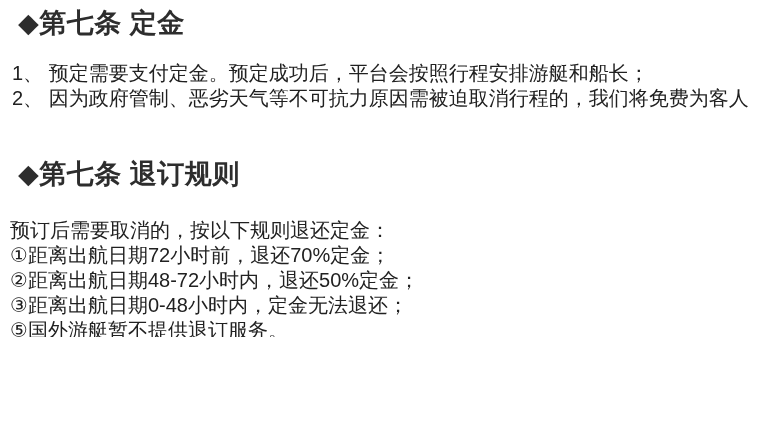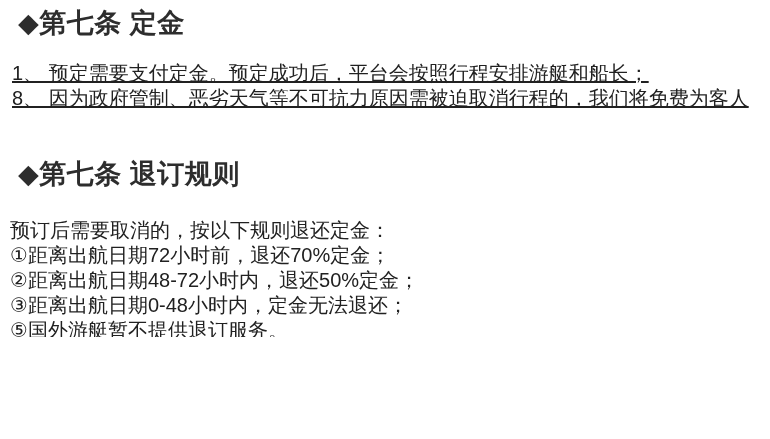--- a/index.html
+++ b/index.html
@@ -30,36 +30,36 @@
   .heading-refund  { top: 159px; }
   .body-block {
     position: absolute;
     left: 12px;
     right: 6px;
     margin: 0;
     font-size: 20px;
     line-height: 25px;
     color: #212121;
   }
-  .deposit-block { top: 61px; text-decoration: underline; }
+  .deposit-block { top: 61px; }
   .refund-block  { top: 218px; left: 10px; }
   .text-line {
     white-space: nowrap;
   }
 </style>
 </head>
 <body>
 
 <div class="page">
 
   <h2 class="section-heading heading-deposit">◆第七条 定金</h2>
 
   <div class="body-block deposit-block">
     <div class="text-line">1、 预定需要支付定金。预定成功后，平台会按照行程安排游艇和船长；</div>
-    <div class="text-line">8、 因为政府管制、恶劣天气等不可抗力原因需被迫取消行程的，我们将免费为客人</div>
+    <div class="text-line">2、 因为政府管制、恶劣天气等不可抗力原因需被迫取消行程的，我们将免费为客人</div>
   </div>
 
   <h2 class="section-heading heading-refund">◆第七条 退订规则</h2>
 
   <div class="body-block refund-block">
     <div class="text-line">预订后需要取消的，按以下规则退还定金：</div>
     <div class="text-line">①距离出航日期72小时前，退还70%定金；</div>
     <div class="text-line">②距离出航日期48-72小时内，退还50%定金；</div>
     <div class="text-line">③距离出航日期0-48小时内，定金无法退还；</div>
     <div class="text-line">⑤国外游艇暂不提供退订服务。</div>

